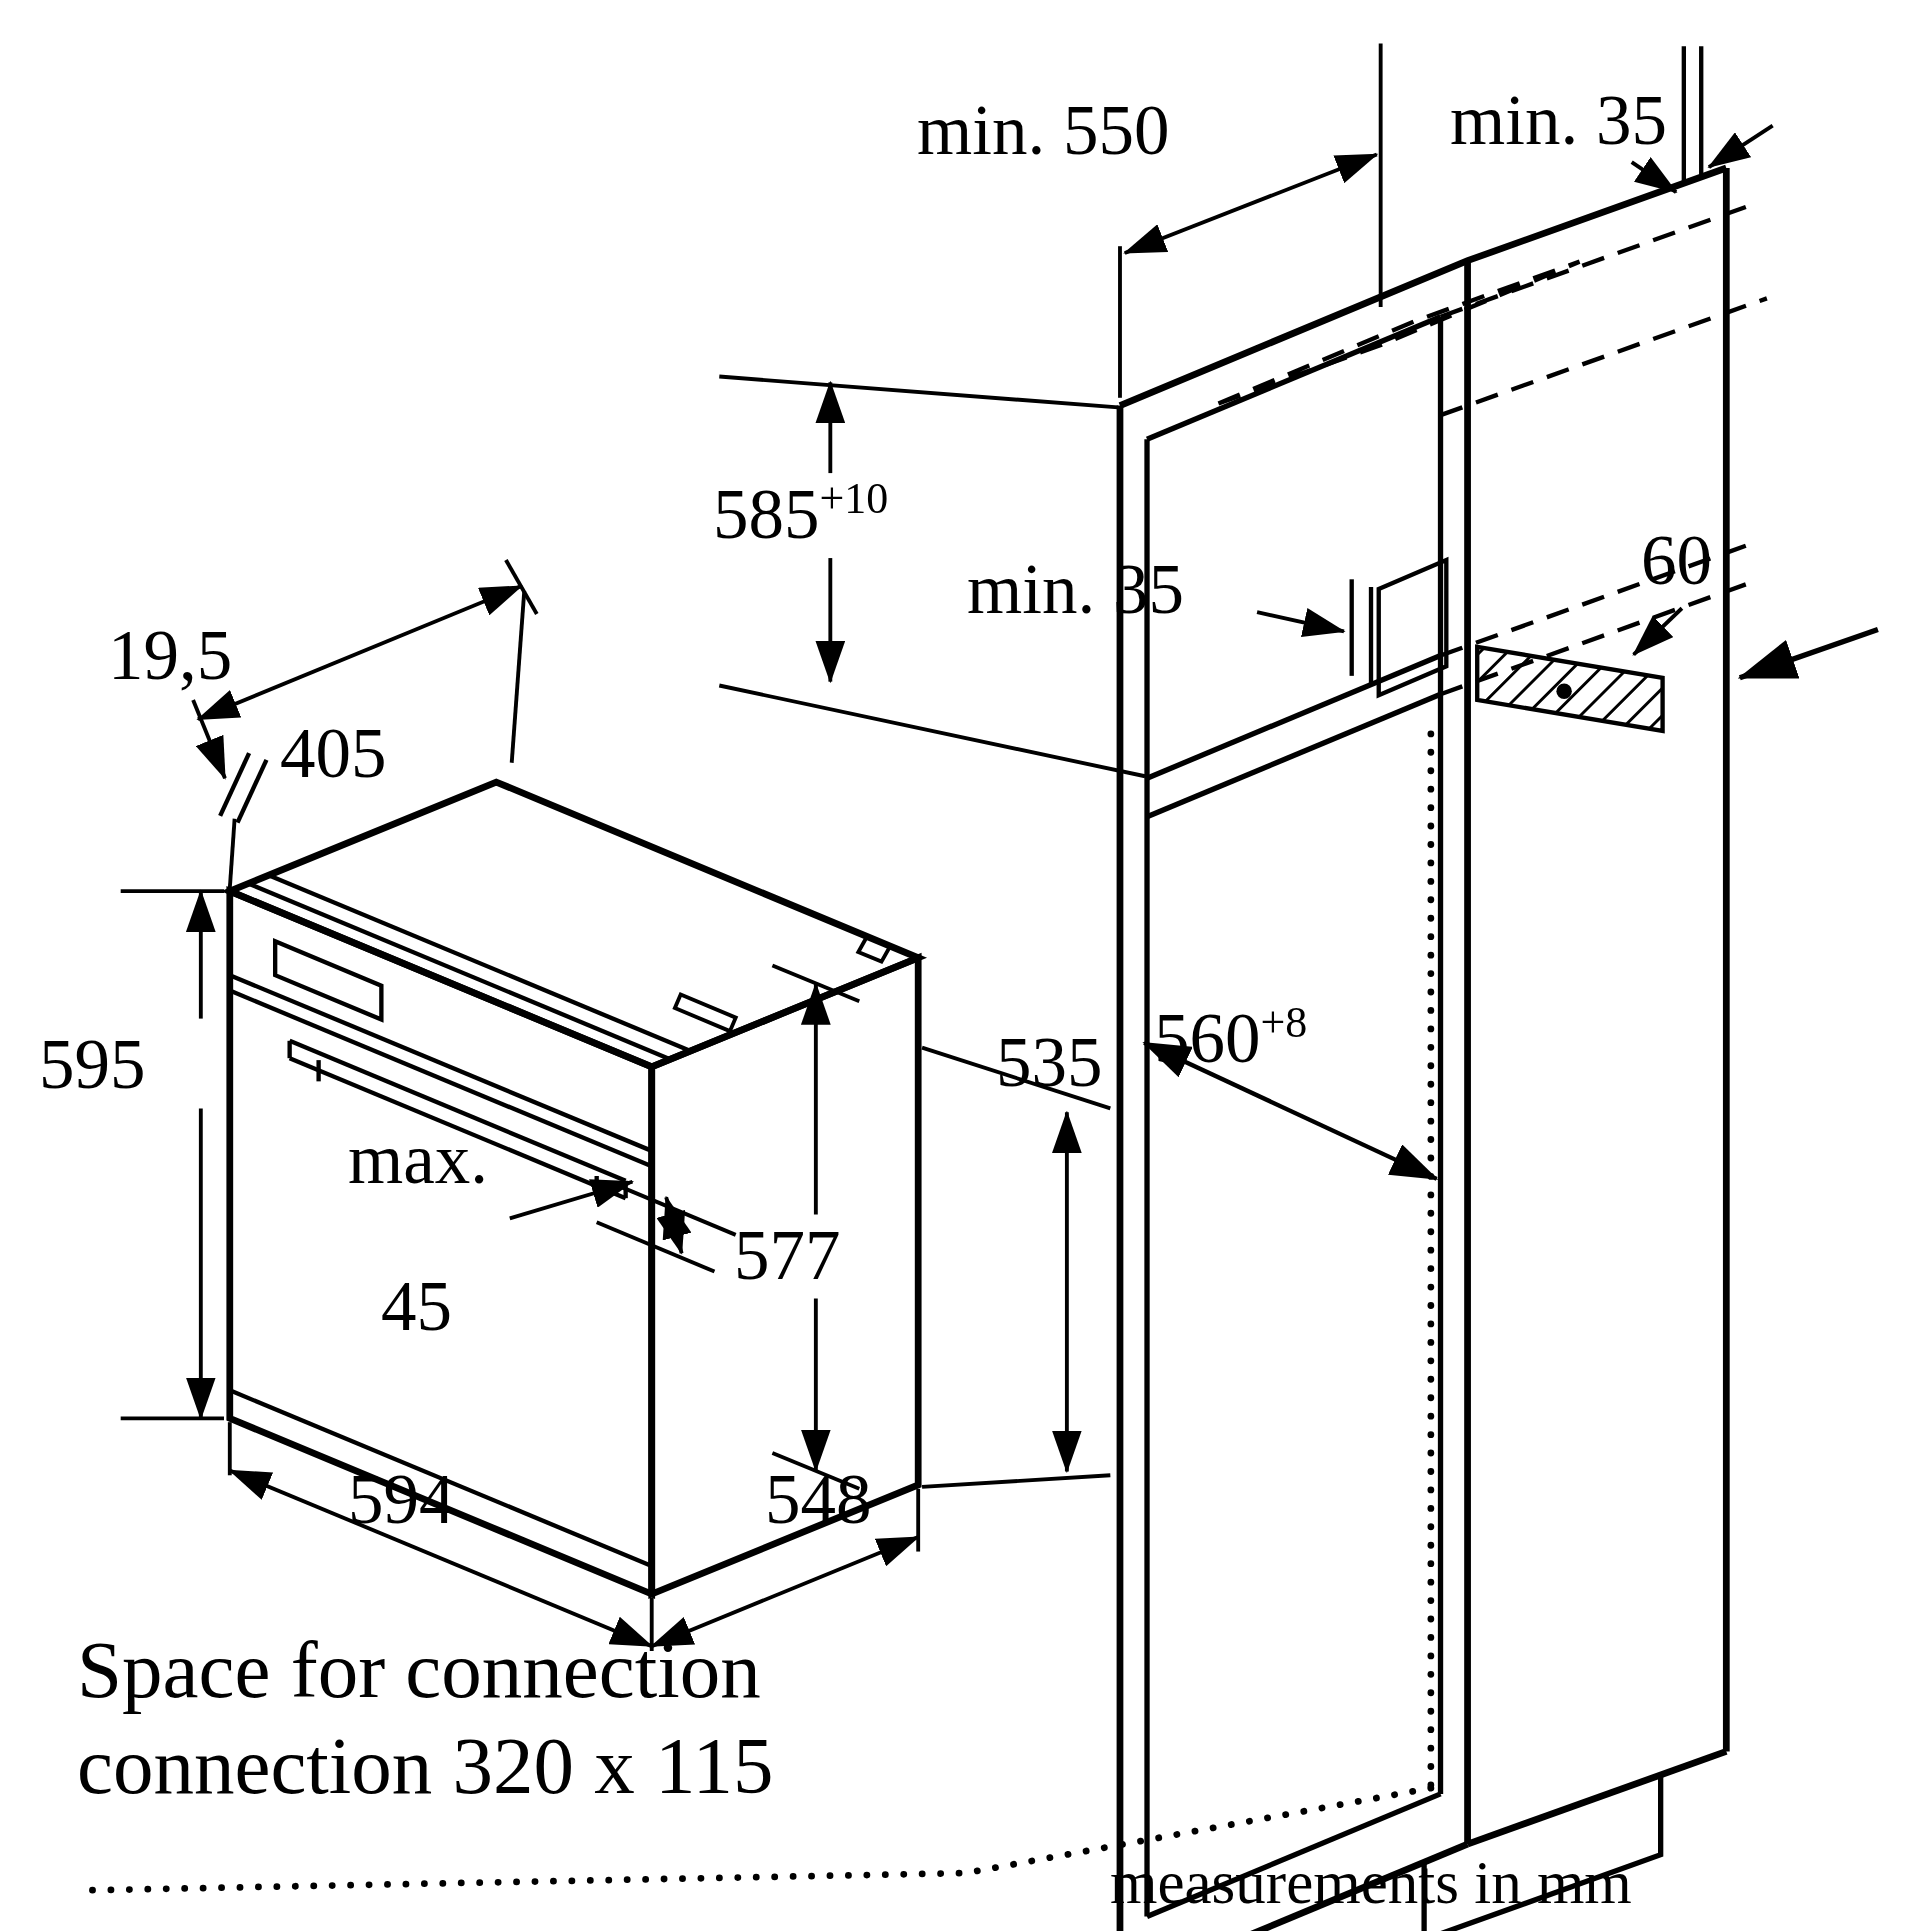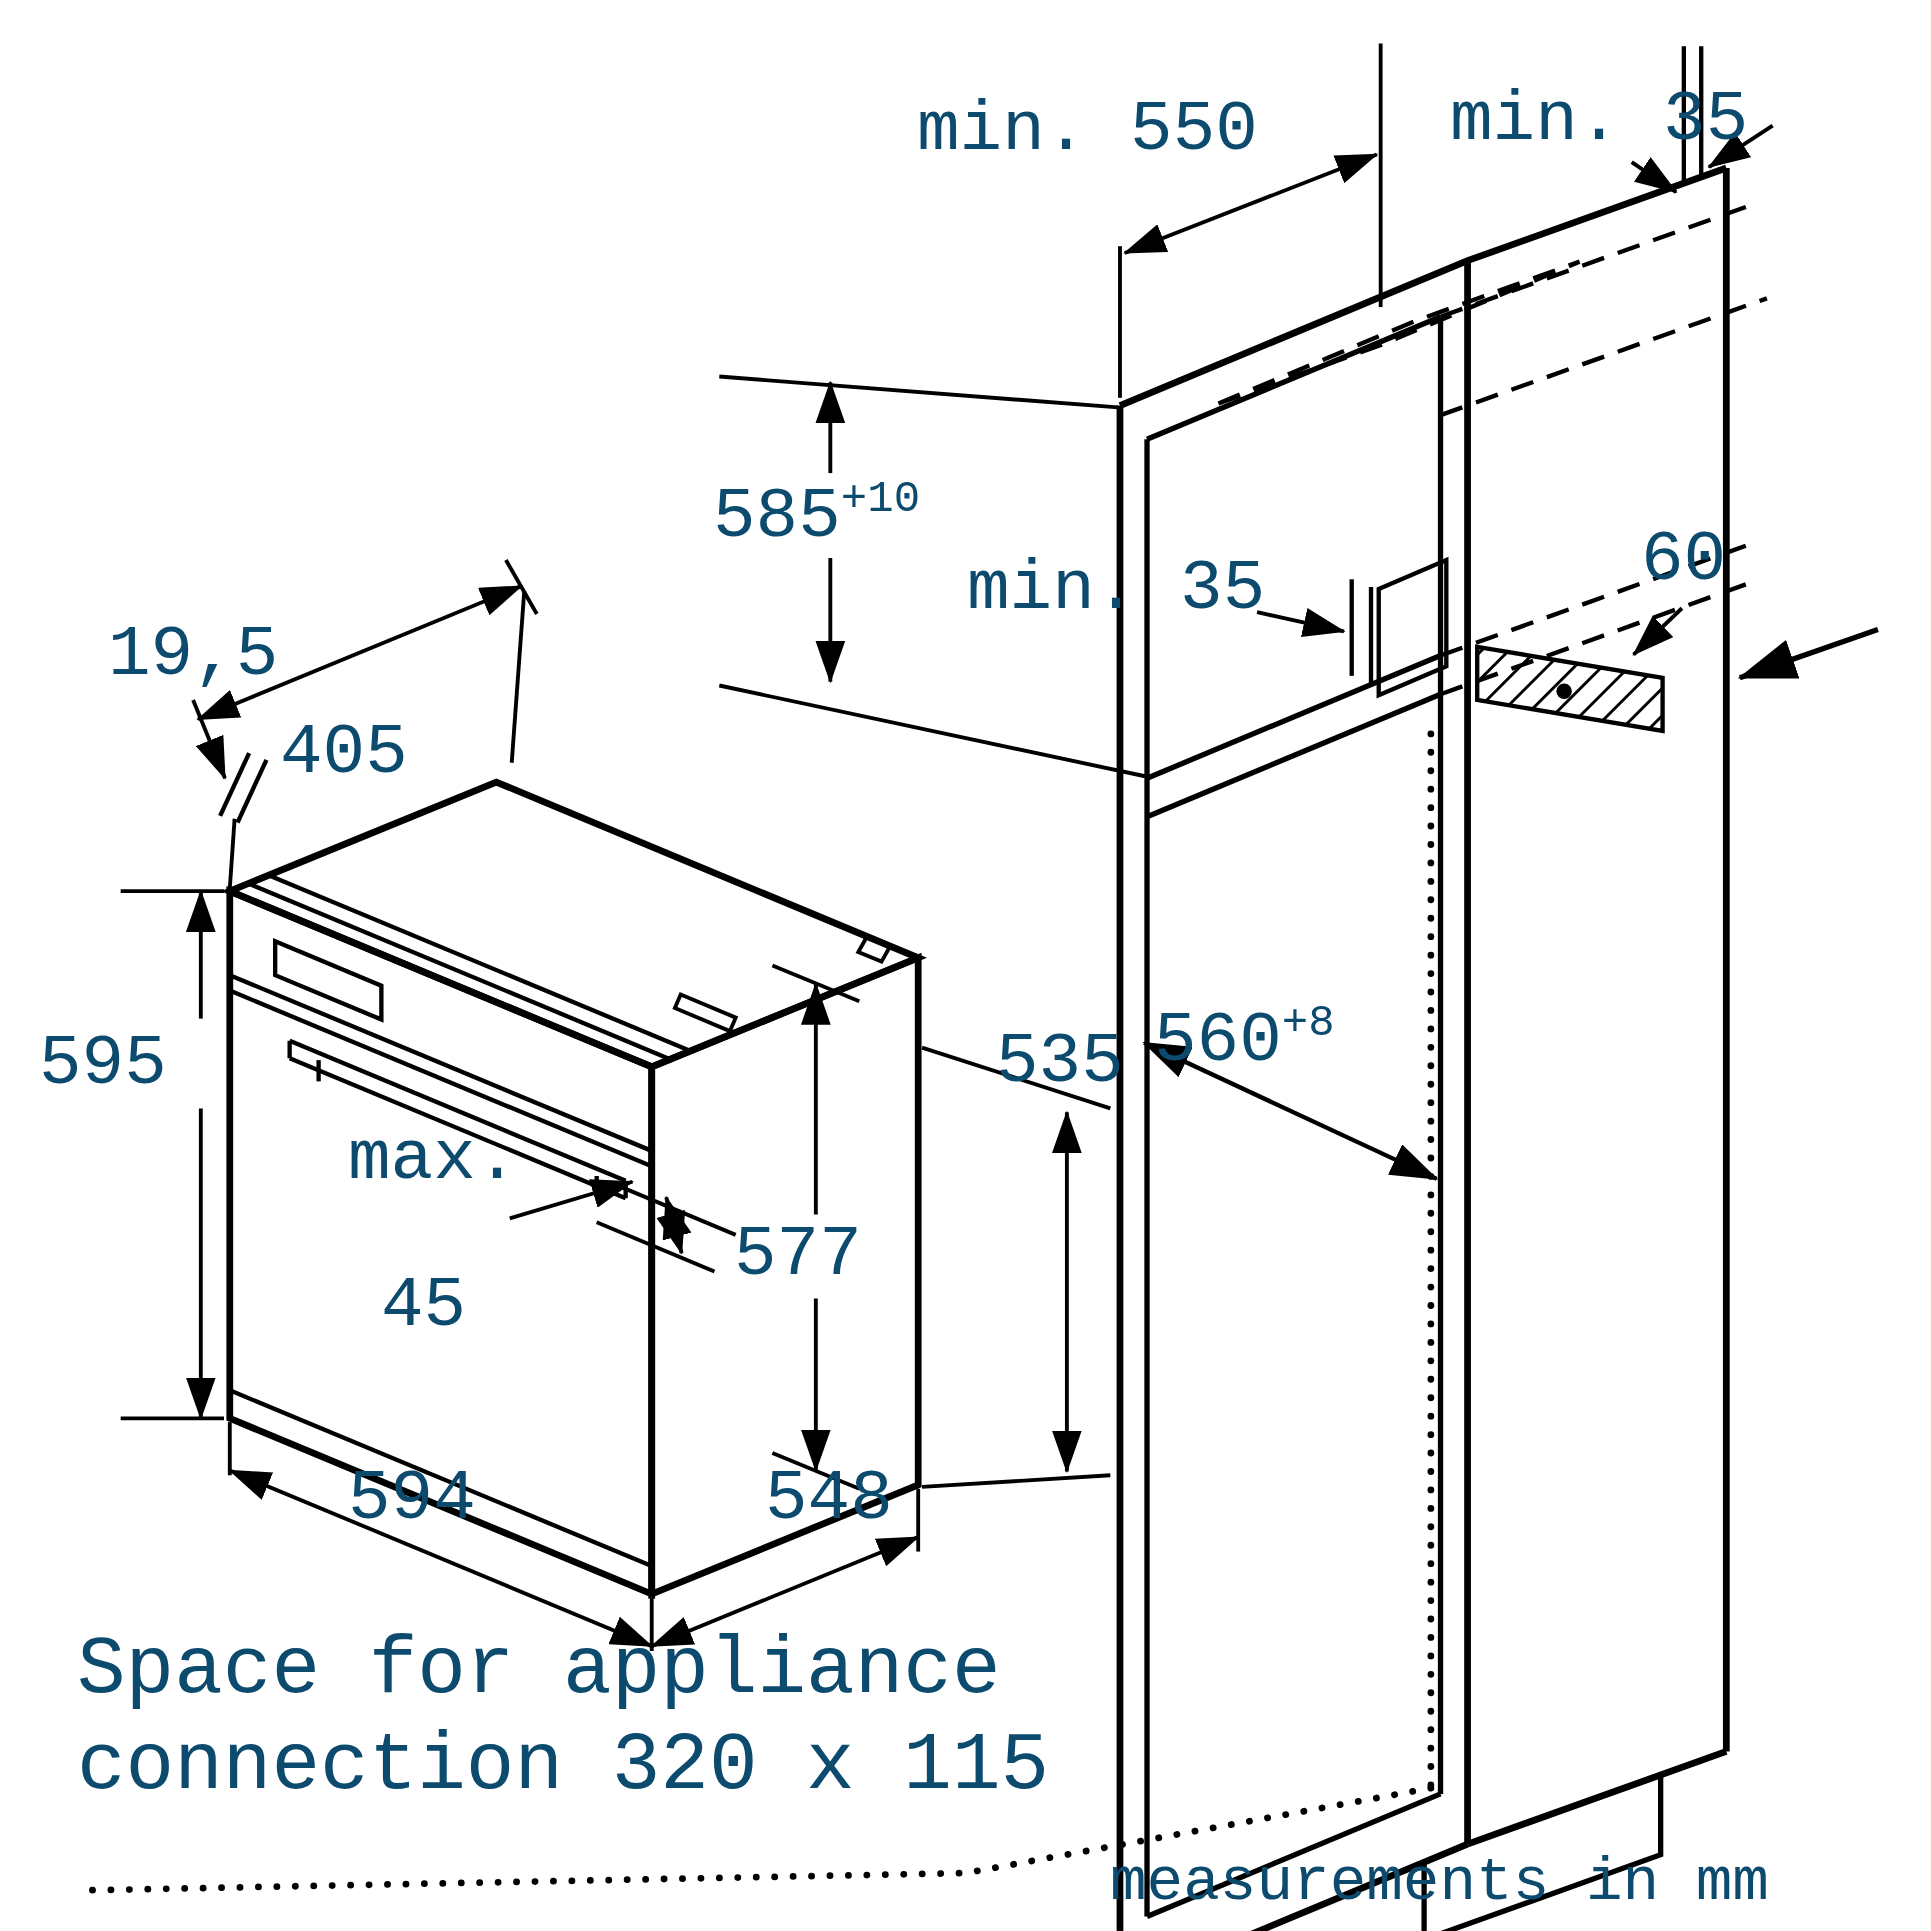--- a/index.html
+++ b/index.html
@@ -1,20 +1,20 @@
 <!DOCTYPE html>
 <html><head>
 <meta charset="utf-8">
 <style>
   html,body{margin:0;padding:0;background:#ffffff;}
   #stage{position:relative;width:1931px;height:1931px;background:#ffffff;overflow:hidden;
          font-family:"Liberation Sans",sans-serif;}
   #lines{position:absolute;left:0;top:0;}
-  .lbl{position:absolute;color:#0c4a6e;font-size:71px;line-height:1;white-space:nowrap;
-       font-family:Liberation Mono, monospace;}
+  .lbl{position:absolute;color:#000000;font-size:71px;line-height:1;white-space:nowrap;
+       font-family:Liberation Serif, serif;}
   .lbl sup{font-size:44px;}
   .note{font-size:81px;}
   .units{font-size:61px;}
   path,line,polyline,circle{vector-effect:none;}
   .st{stroke:#000;fill:none;}
   .s7{stroke-width:7;}
   .s55{stroke-width:5.5;}
   .s45{stroke-width:4.5;}
   .s4{stroke-width:4;}
   .dash{stroke-dasharray:24 15;}
@@ -205,19 +205,19 @@
 
   <div class="lbl" style="left:348px;top:1124px;">max.</div>
   <div class="lbl" style="left:381px;top:1271px;">45</div>
 
   <div class="lbl" style="left:734px;top:1220px;">577</div>
   <div class="lbl" style="left:348px;top:1464px;">594</div>
   <div class="lbl" style="left:765px;top:1464px;text-align:right;">548</div>
 
   <div class="lbl" style="left:1154px;top:1001px;"><span>560</span><sup>+8</sup></div>
 
-  <div class="lbl note" style="left:77px;top:1630px;">Space for appliance</div>
+  <div class="lbl note" style="left:77px;top:1630px;">Space for connection</div>
   <div class="lbl note" style="left:77px;top:1726px;">connection 320 x 115</div>
 
   <div class="lbl units" style="left:1110px;top:1852px;">measurements in mm</div>
 
 </div>
 
 
 </body></html>

